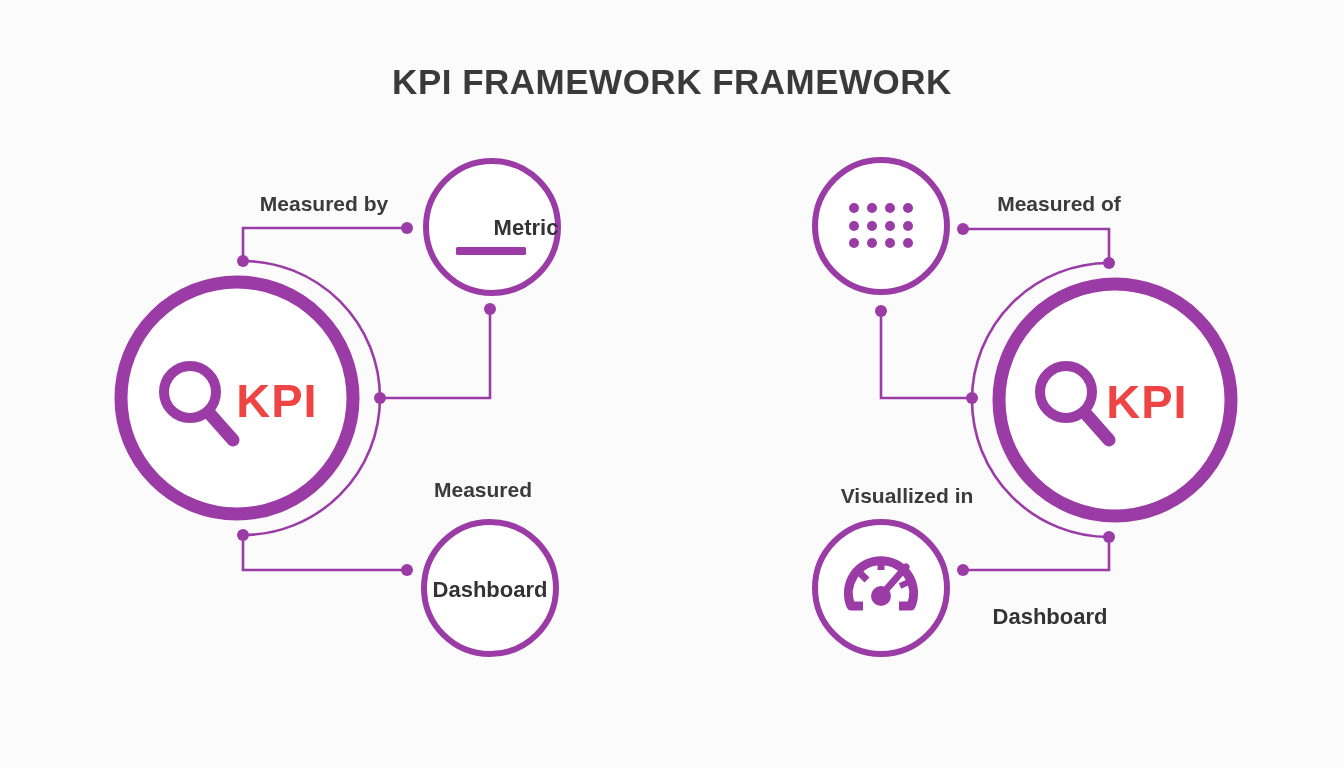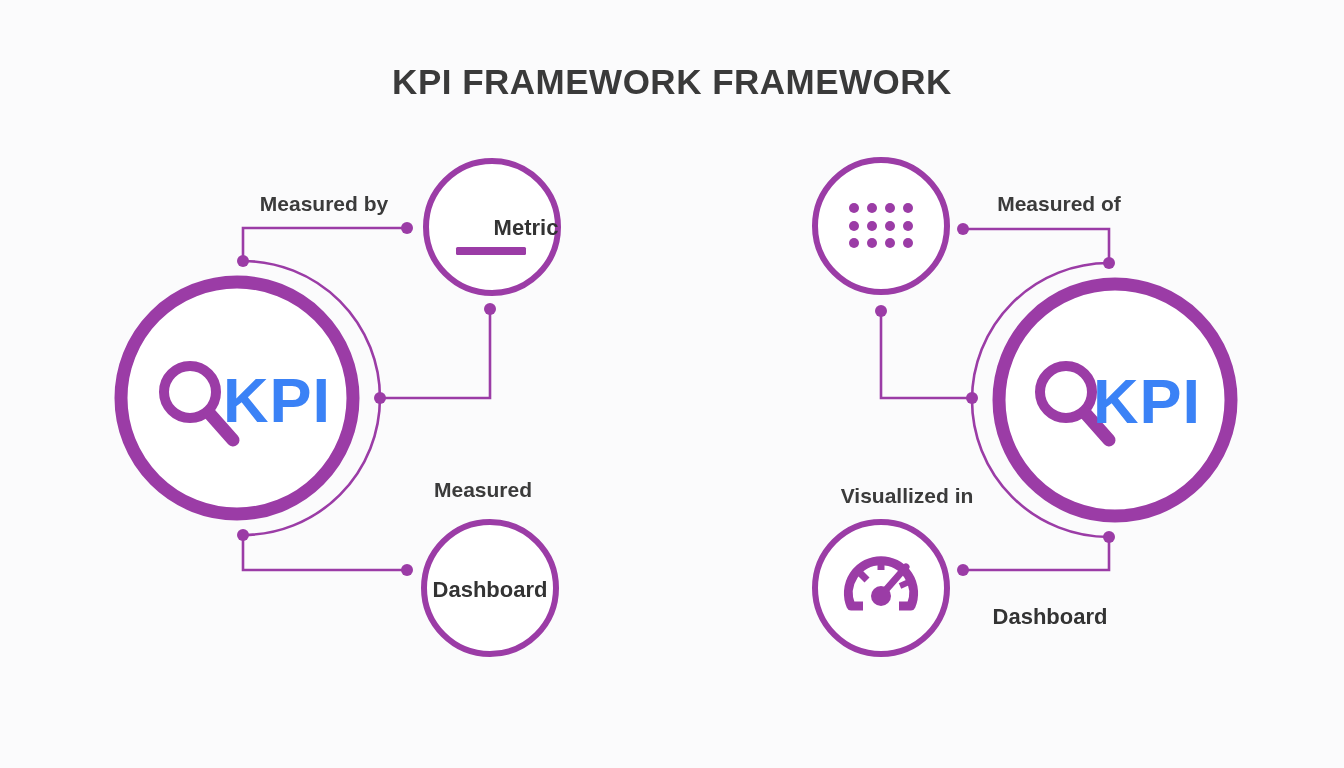--- a/index.html
+++ b/index.html
@@ -14,21 +14,21 @@
     color:#3a3a3a; letter-spacing:0.5px;
   }
   .diagram-svg { position:absolute; left:0; top:0; }
   .label {
     position:absolute; transform:translate(-50%,-50%);
     font-weight:700; color:#3b3b3b; white-space:nowrap;
   }
   .lbl-sm  { font-size:21px; }
   .lbl-node{ font-size:22px; color:#333333; }
   .kpi {
-    font-size:63px; font-weight:800; color:#3b82f6; letter-spacing:1px;
+    font-size:47px; font-weight:800; color:#ef4444; letter-spacing:1px;
   }
 </style>
 </head>
 <body>
 
 <div class="canvas">
 
   <div class="title">KPI FRAMEWORK FRAMEWORK</div>
 
   <svg class="diagram-svg" width="1344" height="768" viewBox="0 0 1344 768">

